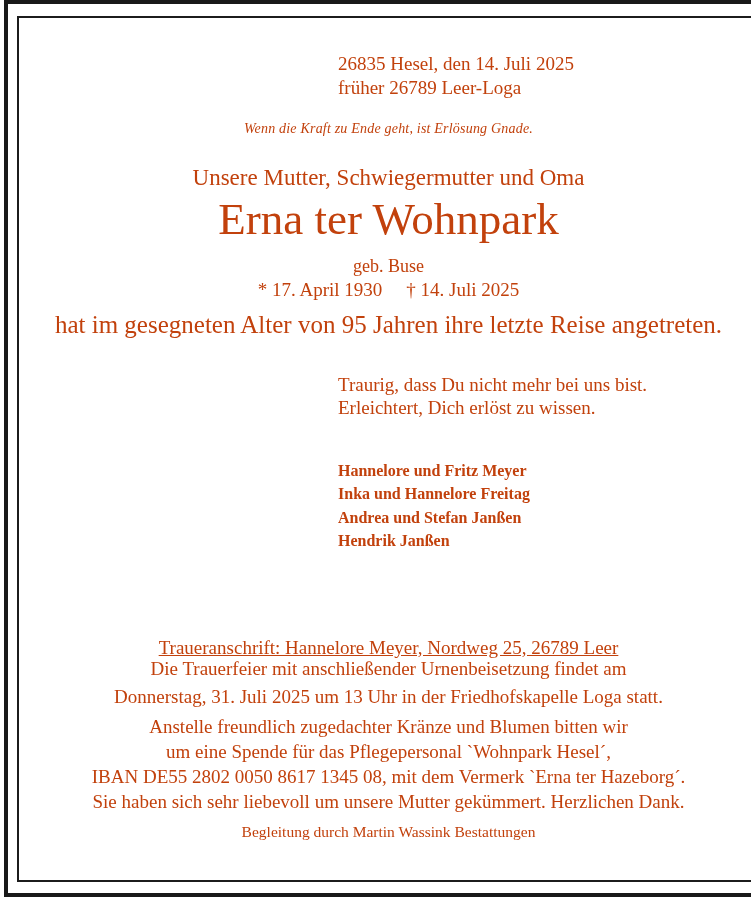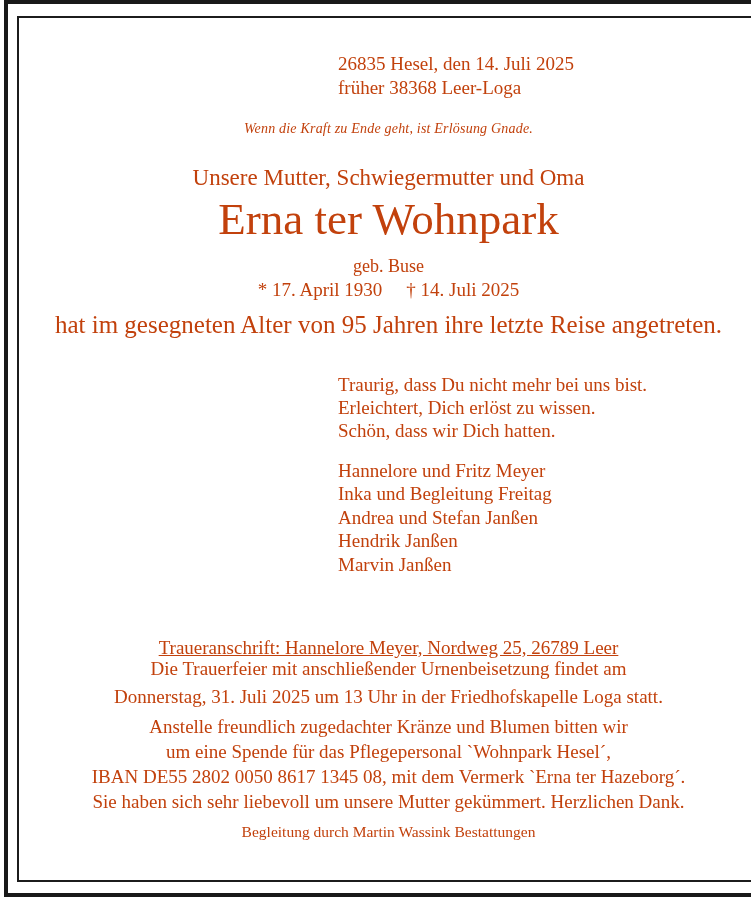--- a/index.html
+++ b/index.html
@@ -23,65 +23,63 @@
 
   .dateline      { top:52px;  font-size:19px; line-height:24px; }
   .epigraph      { top:121px; font-size:14px; font-style:italic; letter-spacing:0.2px; }
   .relation      { top:165px; font-size:23px; }
   .deceased-name { top:192px; font-size:45px; line-height:54px; }
   .maiden        { top:256px; font-size:18px; }
   .life-dates    { top:279px; font-size:19px; }
   .life-dates .death-sep { display:inline-block; width:24px; }
   .announcement  { top:311px; font-size:25px; }
   .verse         { top:373px; font-size:19px; line-height:23px; }
-  .mourners      { top:459px; font-size:19px; line-height:23.4px; font-weight:normal; }
+  .mourners      { top:459px; font-size:16px; line-height:23.4px; font-weight:bold; }
   .address       { top:637px; font-size:19px;text-decoration:underline; }
   .ceremony      { top:655px; font-size:19px; line-height:28px; }
   .donation      { top:714px; font-size:19px; line-height:25px; }
   .funeral-home  { top:823px; font-size:15.5px; }
 </style>
 </head>
 <body>
 
 <div class="page">
 
   <div class="outer-frame"></div>
   <div class="inner-frame"></div>
 
   <div class="block left-col dateline">
     <div>26835 Hesel, den 14. Juli 2025</div>
-    <div>früher 38368 Leer-Loga</div>
+    <div>früher 26789 Leer-Loga</div>
   </div>
 
   <div class="block centered epigraph">Wenn die Kraft zu Ende geht, ist Erlösung Gnade.</div>
 
   <div class="block centered relation">Unsere Mutter, Schwiegermutter und Oma</div>
 
   <div class="block centered deceased-name">Erna ter Wohnpark</div>
 
   <div class="block centered maiden">geb. Buse</div>
 
   <div class="block centered life-dates">
     <span>* 17. April 1930</span><span class="death-sep"></span><span>† 14. Juli 2025</span>
   </div>
 
   <div class="block centered announcement">hat im gesegneten Alter von 95 Jahren ihre letzte Reise angetreten.</div>
 
   <div class="block left-col verse">
     <div>Traurig, dass Du nicht mehr bei uns bist.</div>
     <div>Erleichtert, Dich erlöst zu wissen.</div>
-    <div>Schön, dass wir Dich hatten.</div>
   </div>
 
   <div class="block left-col mourners">
     <div>Hannelore und Fritz Meyer</div>
-    <div>Inka und Begleitung Freitag</div>
+    <div>Inka und Hannelore Freitag</div>
     <div>Andrea und Stefan Janßen</div>
     <div>Hendrik Janßen</div>
-    <div>Marvin Janßen</div>
   </div>
 
   <div class="block centered address">Traueranschrift: Hannelore Meyer, Nordweg 25, 26789 Leer</div>
 
   <div class="block centered ceremony">
     <div>Die Trauerfeier mit anschließender Urnenbeisetzung findet am</div>
     <div>Donnerstag, 31. Juli 2025 um 13 Uhr in der Friedhofskapelle Loga statt.</div>
   </div>
 
   <div class="block centered donation">

